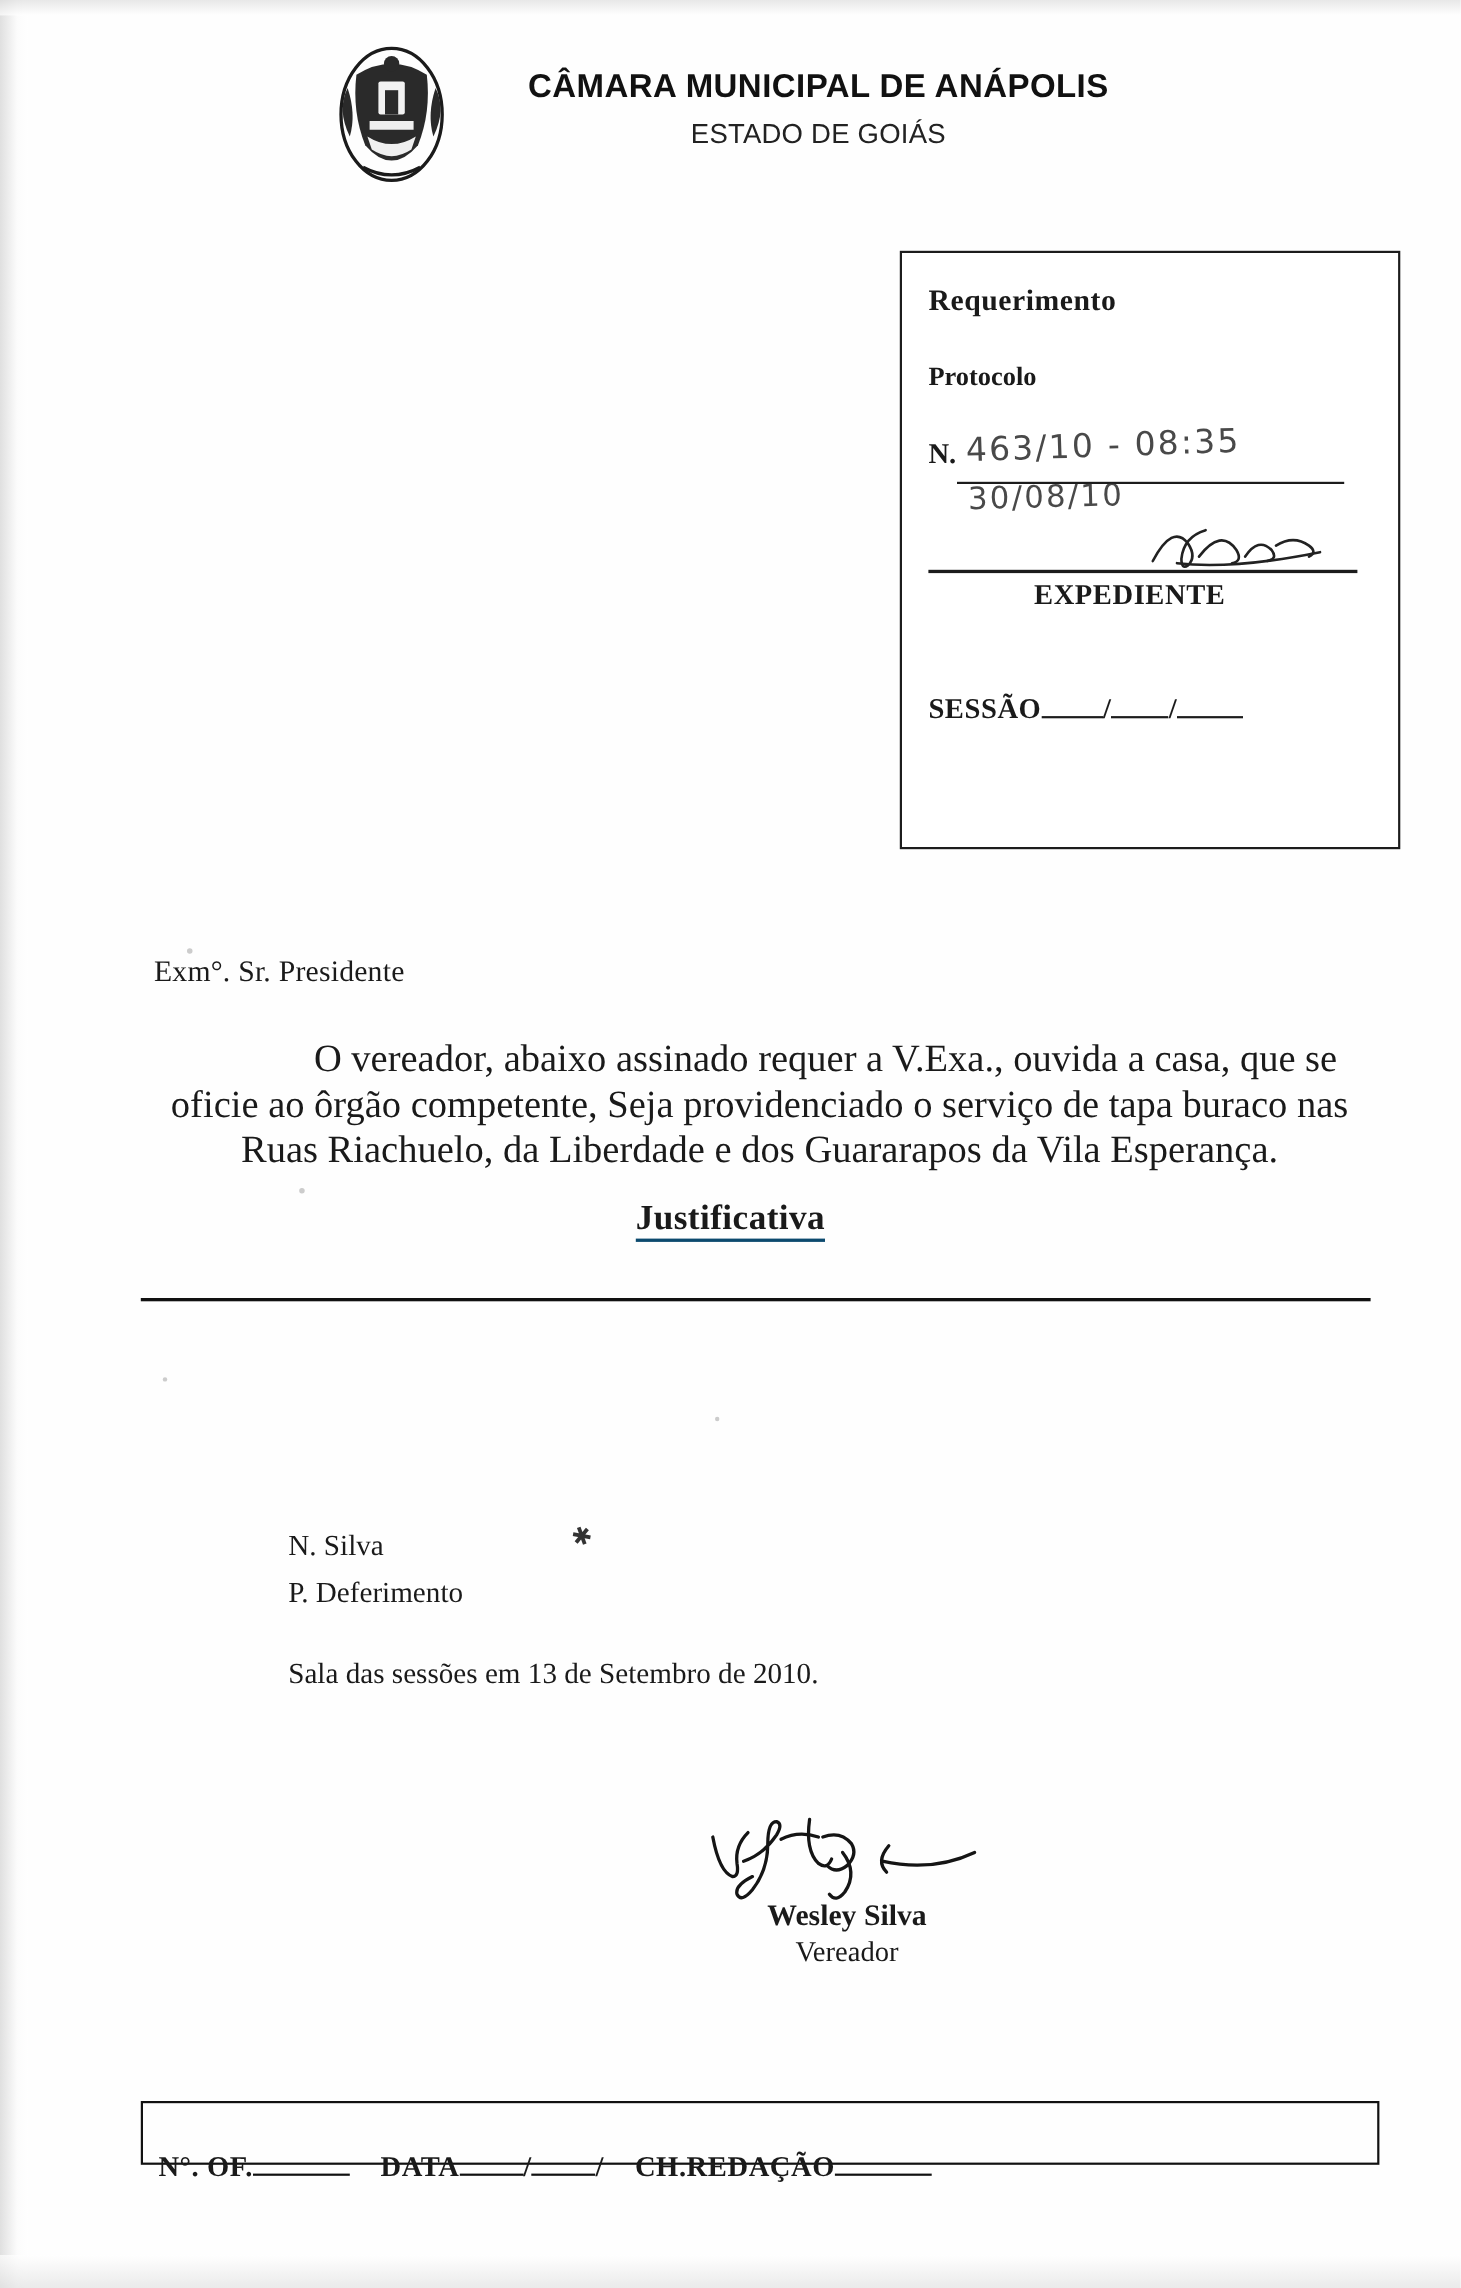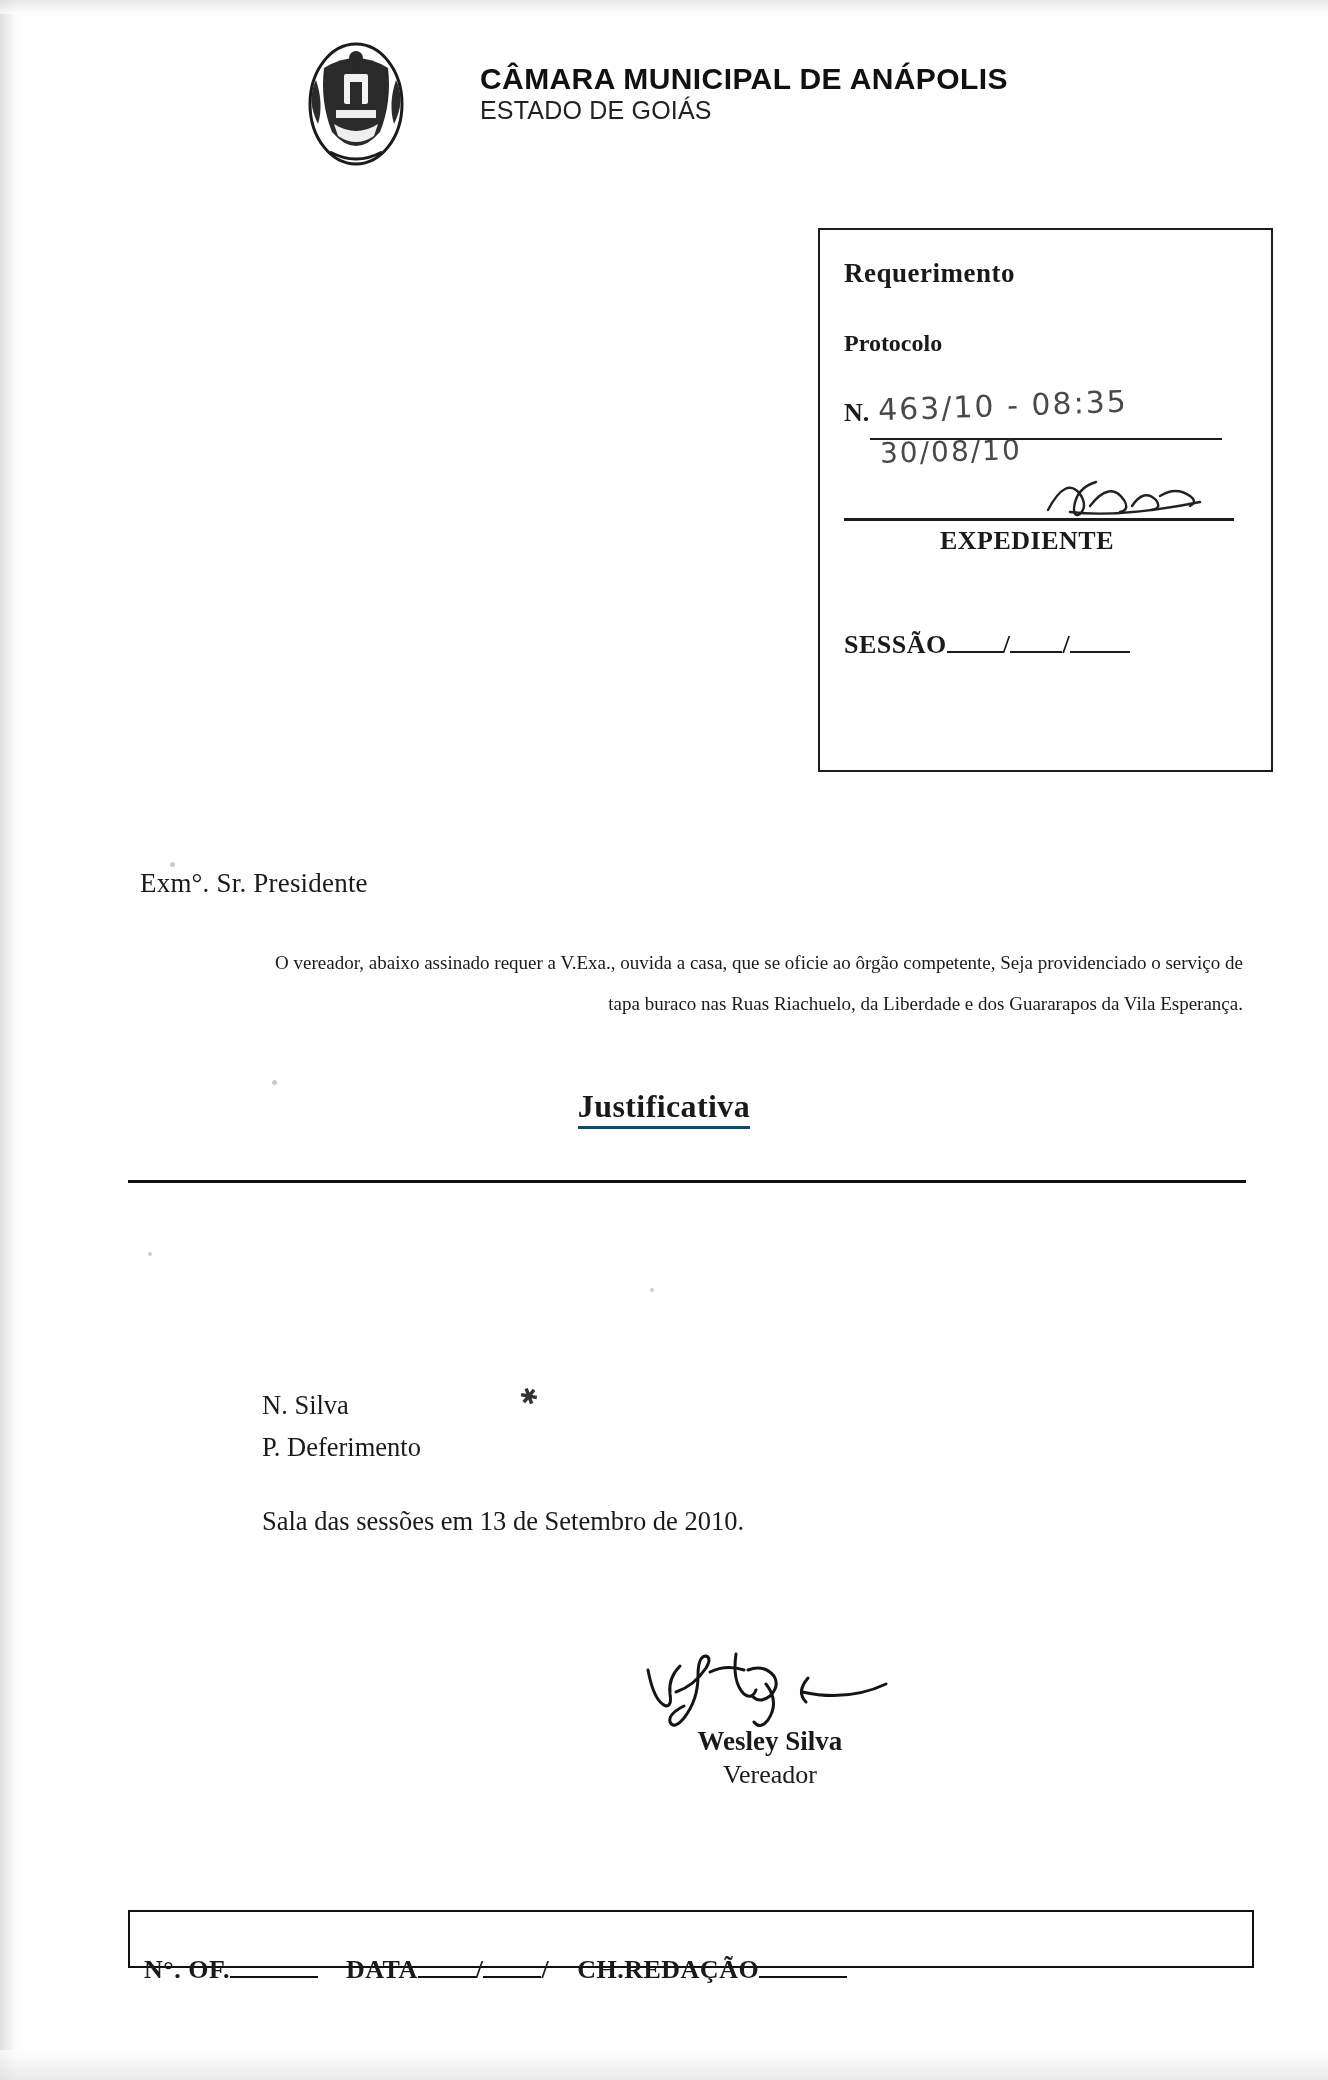--- a/index.html
+++ b/index.html
@@ -74,22 +74,24 @@
     font-weight: bold;
     font-size: 30px;
     letter-spacing: .4px;
     color: #111;
     white-space: nowrap;
   }
   .header-sub {
     font-family: "Liberation Sans", sans-serif;
     font-size: 25px;
     color: #222;
+    margin-top: 12px;
     letter-spacing: .2px;
     white-space: nowrap;
+    text-align: center;
   }
 
   
   .protocol-box {
     position: absolute;
     left: 818px;
     top: 228px;
     width: 437px;
     height: 540px;
     border: 2px solid #1c1c1c;
@@ -196,23 +198,23 @@
     left: 140px;
     top: 868px;
     font-size: 27px;
     letter-spacing: .2px;
   }
   .para-1 {
     position: absolute;
     left: 138px;
     top: 942px;
     width: 1105px;
-    font-size: 19px;
+    font-size: 35px;
     line-height: 41px;
-    text-align: right;
+    text-align: center;
   }
   .para-1 .indent { display:inline-block; width: 120px; }
 
   .justificativa {
     position: absolute;
     left: 0;
     top: 1088px;
     width: 1328px;
     text-align: center;
     font-weight: bold;

